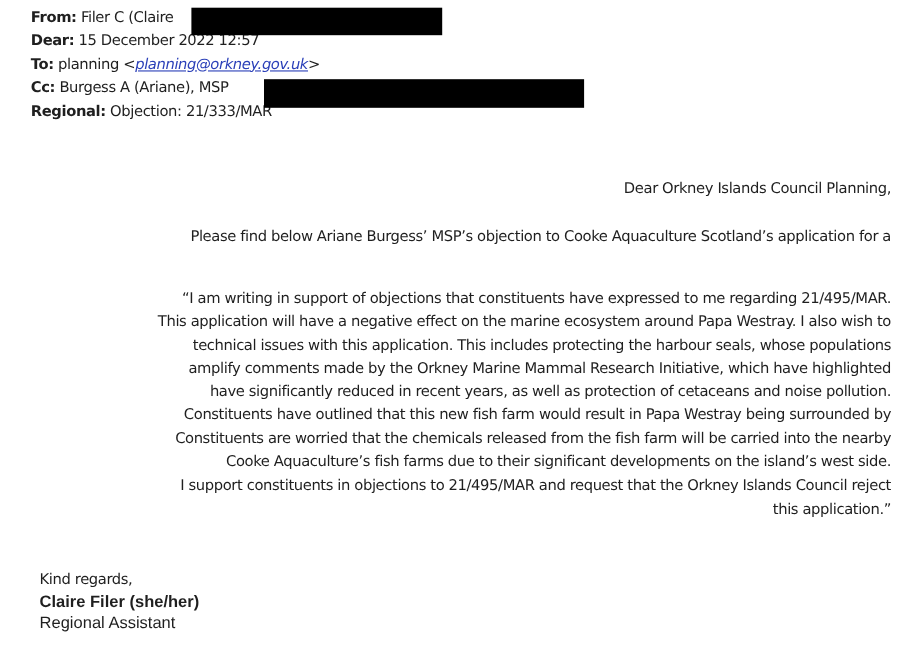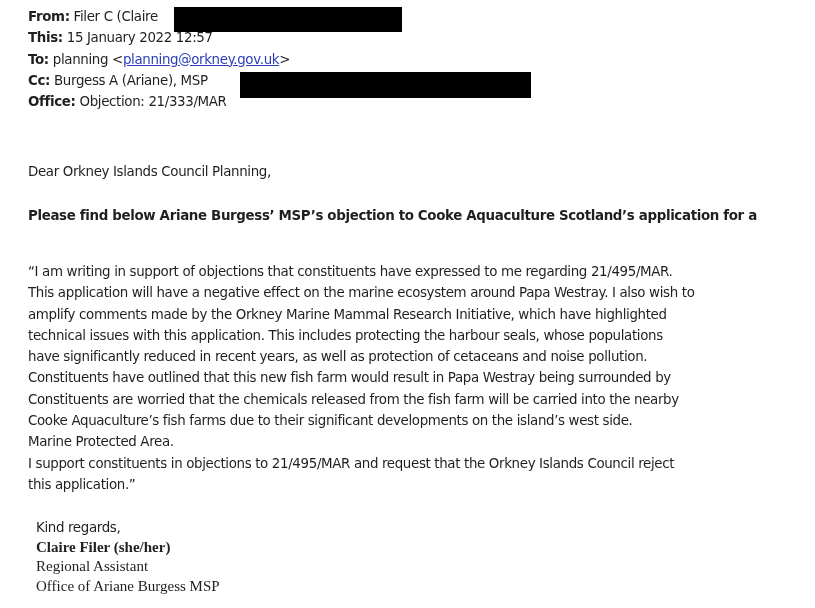--- a/index.html
+++ b/index.html
@@ -30,102 +30,102 @@
     .header-line {
       white-space: nowrap;
       height: 21.3px;
     }
     .label {
       font-weight: bold;
     }
     .email-link {
       color: #2a3fb8;
       text-decoration: underline;
+      font-style: italic;
     }
     .redaction {
       position: absolute;
       background: #000000;
     }
     .body-block {
       position: absolute;
-      left: 28px;
+      left: 40px;
       width: 770px;
+      text-align: right;
     }
     .para {
       margin: 0;
     }
     .signature {
       position: absolute;
       left: 36px;
       top: 518px;
       width: 400px;
     }
     .sig-line {
       height: 19.5px;
       line-height: 19.5px;
       white-space: nowrap;
     }
     .serif {
-      font-family: Liberation Serif, serif;
+      font-family: Liberation Sans, sans-serif;
       font-size: 15px;
       letter-spacing: 0px;
     }
     .serif-bold {
       font-weight: bold;
     }
   </style>
 </head>
 <body>
 
 <div class="header sans">
   <div class="header-line">
     <span class="label">From:</span>
     <span>Filer C (Claire</span>
   </div>
   <div class="header-line">
-    <span class="label">This:</span>
-    <span>15 January 2022 12:57</span>
+    <span class="label">Dear:</span>
+    <span>15 December 2022 12:57</span>
   </div>
   <div class="header-line">
     <span class="label">To:</span>
     <span>planning &lt;</span><a class="email-link">planning@orkney.gov.uk</a><span>&gt;</span>
   </div>
   <div class="header-line">
     <span class="label">Cc:</span>
     <span>Burgess A (Ariane), MSP</span>
   </div>
   <div class="header-line">
-    <span class="label">Office:</span>
+    <span class="label">Regional:</span>
     <span>Objection: 21/333/MAR</span>
   </div>
 </div>
 
 <div class="redaction" style="left:174px; top:7px; width:228px; height:25px;"></div>
 <div class="redaction" style="left:240px; top:72px; width:291px; height:26px;"></div>
 
 <div class="body-block sans" style="top:161px;">
   <p class="para">Dear Orkney Islands Council Planning,</p>
 </div>
 
-<div class="body-block sans" style="top:205px;font-weight:bold;">
+<div class="body-block sans" style="top:205px;">
   <div>Please find below Ariane Burgess’ MSP’s objection to Cooke Aquaculture Scotland’s application for a</div>
 </div>
 
 <div class="body-block sans" style="top:261px;">
   <div>“I am writing in support of objections that constituents have expressed to me regarding 21/495/MAR.</div>
   <div>This application will have a negative effect on the marine ecosystem around Papa Westray. I also wish to</div>
+  <div>technical issues with this application. This includes protecting the harbour seals, whose populations</div>
   <div>amplify comments made by the Orkney Marine Mammal Research Initiative, which have highlighted</div>
-  <div>technical issues with this application. This includes protecting the harbour seals, whose populations</div>
   <div>have significantly reduced in recent years, as well as protection of cetaceans and noise pollution.</div>
   <div>Constituents have outlined that this new fish farm would result in Papa Westray being surrounded by</div>
   <div>Constituents are worried that the chemicals released from the fish farm will be carried into the nearby</div>
   <div>Cooke Aquaculture’s fish farms due to their significant developments on the island’s west side.</div>
-  <div>Marine Protected Area.</div>
   <div>I support constituents in objections to 21/495/MAR and request that the Orkney Islands Council reject</div>
   <div>this application.”</div>
 </div>
 
 <div class="signature">
   <div class="sig-line sans">Kind regards,</div>
   <div class="sig-line serif serif-bold">Claire Filer (she/her)</div>
   <div class="sig-line serif">Regional Assistant</div>
-  <div class="sig-line serif">Office of Ariane Burgess MSP</div>
 </div>
 
 </body></html>

